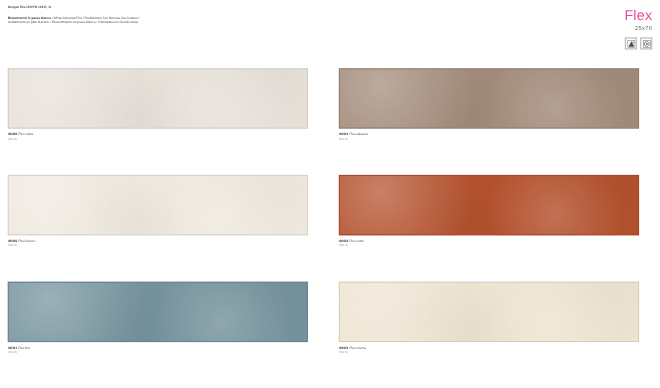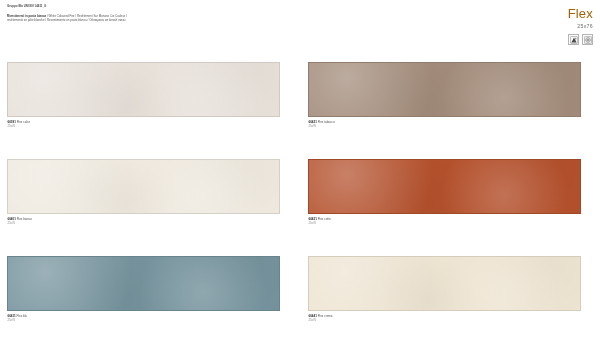--- a/index.html
+++ b/index.html
@@ -68,21 +68,21 @@
     right: 7px;
     top: 6px;
     text-align: right;
     width: 120px;
   }
 
   .brand-title {
     font-size: 13px;
     line-height: 15px;
     font-weight: normal;
-    color: #a16207;
+    color: #ec4899;
     letter-spacing: 0.2px;
   }
 
   .brand-size {
     font-size: 5.2px;
     line-height: 8px;
     color: #6a6a6a;
     letter-spacing: 0.3px;
     margin-top: 1px;
   }

